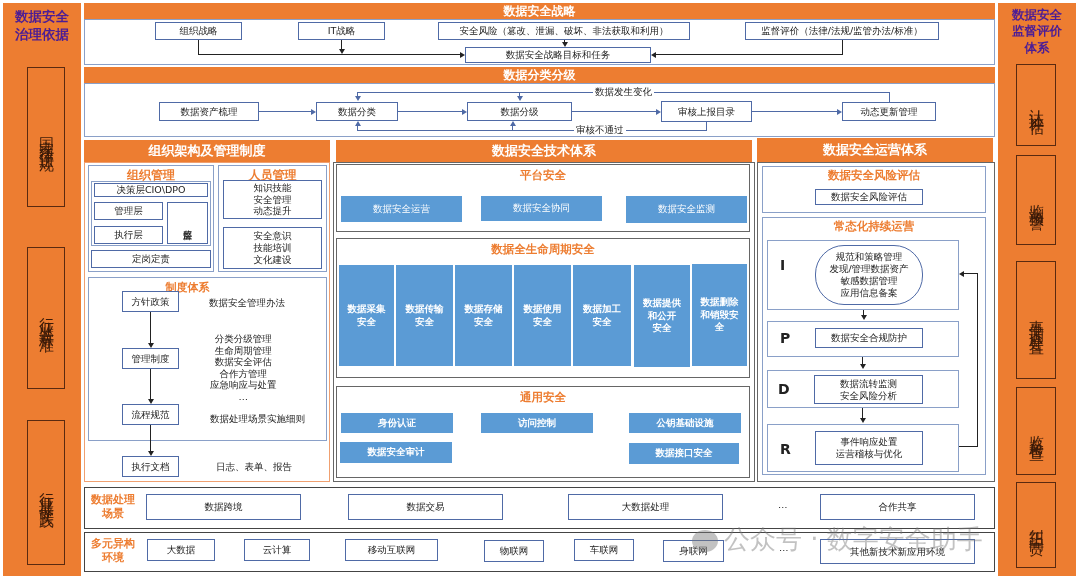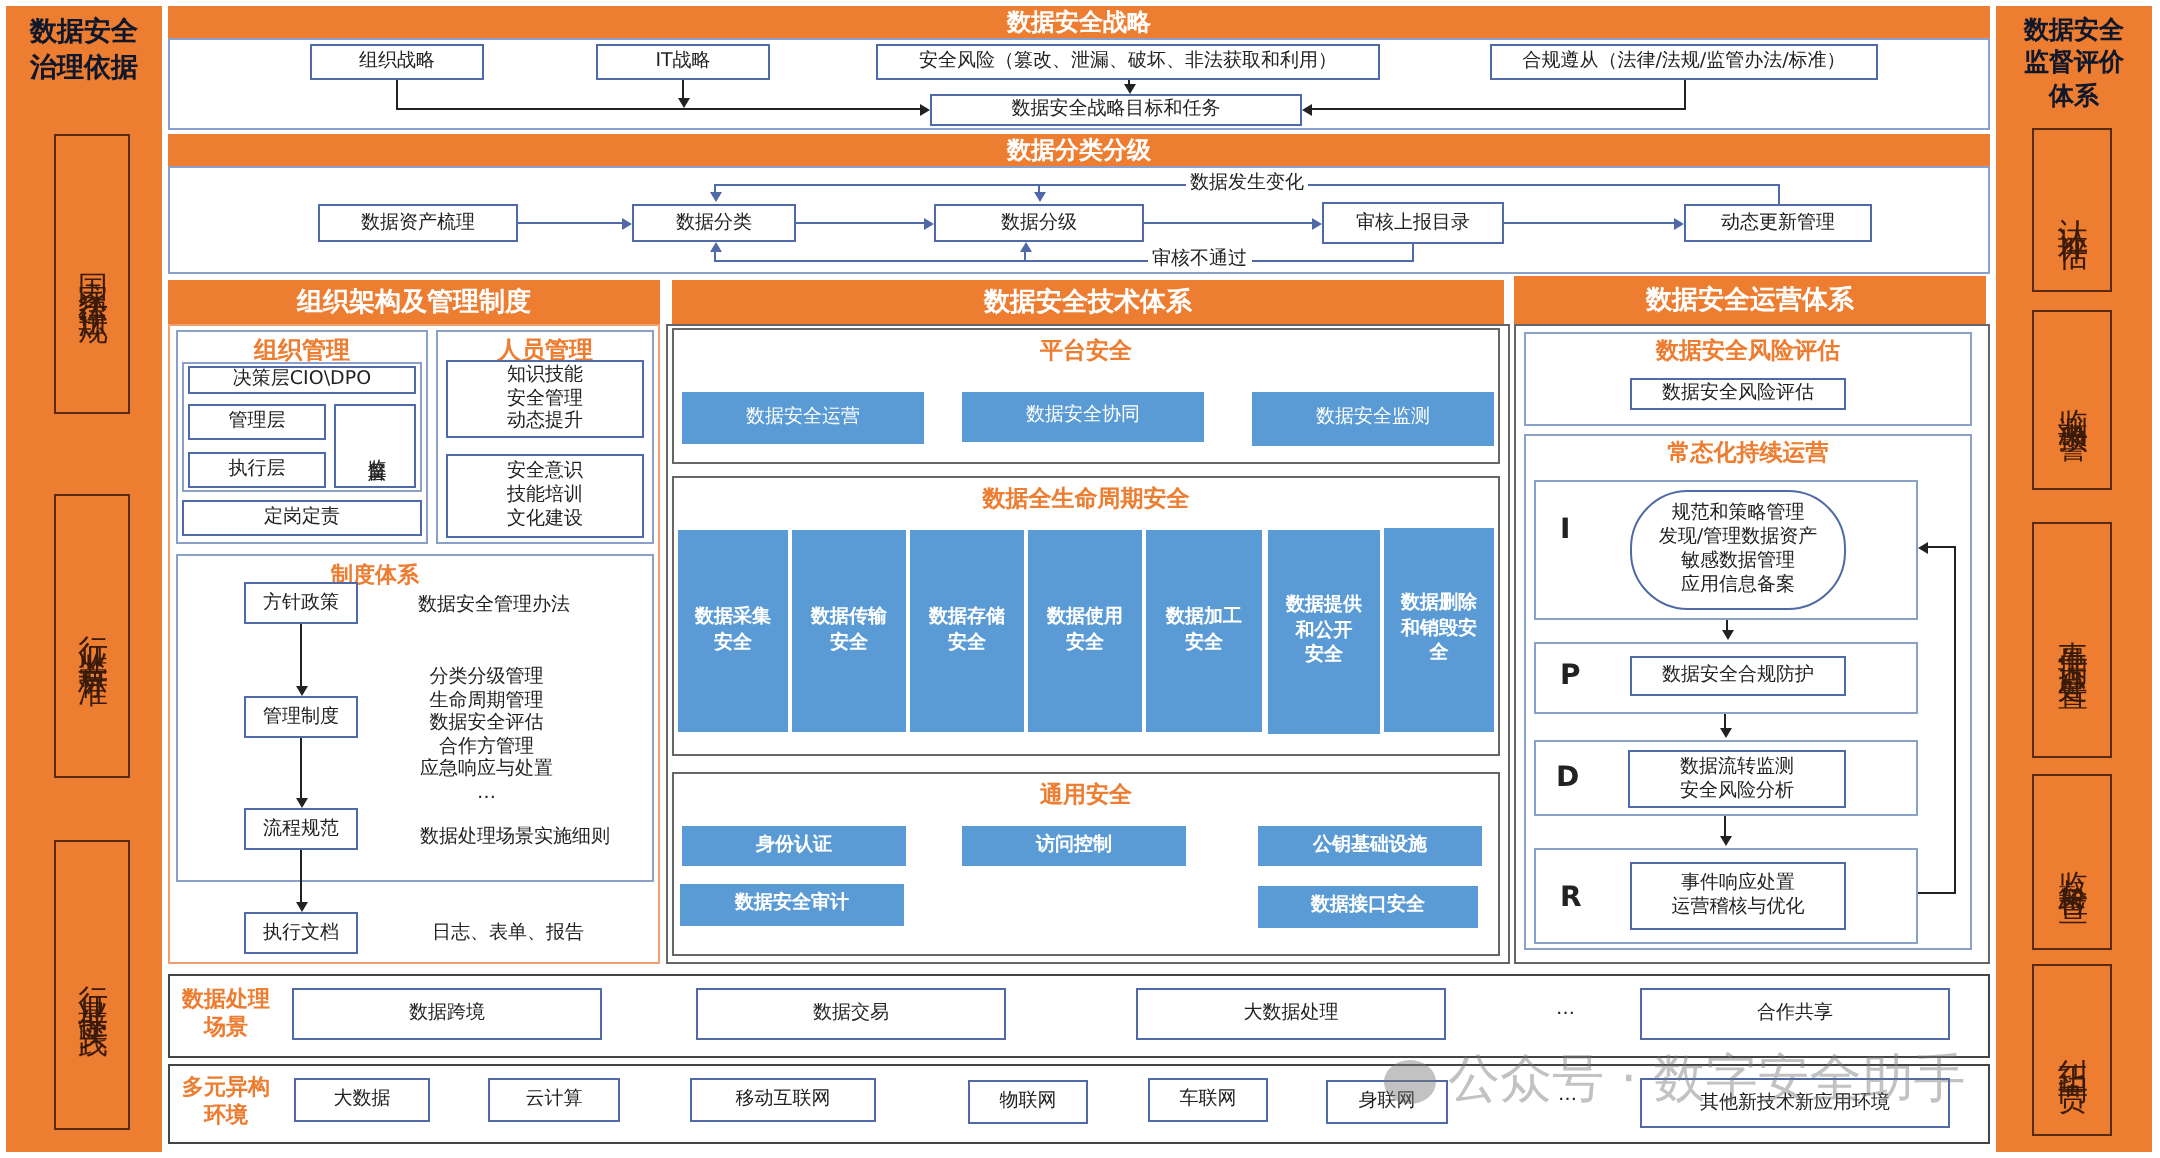--- a/index.html
+++ b/index.html
@@ -7,21 +7,21 @@
   body { position: relative; font-family: "DejaVu Sans", "Liberation Sans", sans-serif; color: #222; font-size: 10px; }
   .abs { position: absolute; }
   .orange { background: #ed7d31; }
   .hdr { color: #fff; font-weight: bold; text-align: center; font-size: 12px; display:flex; align-items:center; justify-content:center; }
   .box { position: absolute; border: 1.5px solid #4f6aa6; background: #fff; display:flex; align-items:center; justify-content:center; text-align:center; font-size: 9.5px; line-height: 1.25; color:#222; }
   .panel { position: absolute; border: 1.5px solid #666; background: #fff; }
   .lpanel { position: absolute; border: 1.5px solid #8aa0c8; background: #fff; }
   .otitle { color: #ed7d31; font-weight: bold; text-align: center; font-size: 11.5px; position:absolute; left:0; right:0; }
   .blue { position: absolute; background: #5b9bd5; color: #fff; display:flex; align-items:center; justify-content:center; text-align:center; font-size: 9.5px; line-height: 1.35; font-weight: bold; }
   .side { position: absolute; background: #ed7d31; }
-  .side-title { color:#0f172a; font-weight:bold; text-align:center; font-size: 13.5px; line-height: 1.35; position:absolute; left:0; right:0; }
+  .side-title { color:#4c1d95; font-weight:bold; text-align:center; font-size: 13.5px; line-height: 1.35; position:absolute; left:0; right:0; }
   .vbox { position:absolute; border: 1.5px solid #5a2a10; display:flex; align-items:center; justify-content:center; writing-mode: vertical-rl; text-orientation: upright; color:#3a1a08; font-size: 15px; letter-spacing: 4px; }
   .line { position:absolute; background:#222; }
   .bline { position:absolute; background:#4f6aa6; }
   .arr-down { position:absolute; width:0; height:0; border-left:3px solid transparent; border-right:3px solid transparent; border-top:5px solid #222; }
   .arr-right { position:absolute; width:0; height:0; border-top:3px solid transparent; border-bottom:3px solid transparent; border-left:5px solid #4f6aa6; }
   .arr-left-k { position:absolute; width:0; height:0; border-top:3px solid transparent; border-bottom:3px solid transparent; border-right:5px solid #222; }
   .arr-right-k { position:absolute; width:0; height:0; border-top:3px solid transparent; border-bottom:3px solid transparent; border-left:5px solid #222; }
   .arr-down-b { position:absolute; width:0; height:0; border-left:3px solid transparent; border-right:3px solid transparent; border-top:5px solid #4f6aa6; }
   .arr-up-b { position:absolute; width:0; height:0; border-left:3px solid transparent; border-right:3px solid transparent; border-bottom:5px solid #4f6aa6; }
   .txt { position:absolute; font-size: 9.5px; line-height: 1.25; color:#222; }
@@ -48,21 +48,21 @@
   <div class="vbox" style="left:18px; top:258px; width:40px; height:118px;">事件调查处置</div>
   <div class="vbox" style="left:18px; top:384px; width:40px; height:88px;">监督检查</div>
   <div class="vbox" style="left:18px; top:479px; width:40px; height:86px;">纠正问责</div>
 </div>
 
 <div class="abs orange hdr" style="left:84px; top:3px; width:911px; height:16px;">数据安全战略</div>
 <div class="panel" style="left:84px; top:19px; width:911px; height:46px; border-color:#8aa0c8;"></div>
 <div class="box" style="left:155px; top:22px; width:87px; height:18px;">组织战略</div>
 <div class="box" style="left:298px; top:22px; width:87px; height:18px;">IT战略</div>
 <div class="box" style="left:438px; top:22px; width:252px; height:18px;">安全风险（篡改、泄漏、破坏、非法获取和利用）</div>
-<div class="box" style="left:745px; top:22px; width:194px; height:18px;">合规遵从（法律/法规/监管办法/标准）</div>
+<div class="box" style="left:745px; top:22px; width:194px; height:18px;">监督评价（法律/法规/监管办法/标准）</div>
 <div class="box" style="left:465px; top:47px; width:186px; height:16px;">数据安全战略目标和任务</div>
 <div class="line" style="left:198px; top:40px; width:1.2px; height:14px;"></div>
 <div class="line" style="left:198px; top:54px; width:262px; height:1.2px;"></div>
 <div class="arr-right-k" style="left:460px; top:51.5px;"></div>
 <div class="line" style="left:341px; top:40px; width:1.2px; height:11px;"></div>
 <div class="arr-down" style="left:338.5px; top:49px;"></div>
 <div class="line" style="left:564px; top:40px; width:1.2px; height:3px;"></div>
 <div class="arr-down" style="left:561.5px; top:42px;"></div>
 <div class="line" style="left:842px; top:40px; width:1.2px; height:14px;"></div>
 <div class="line" style="left:656px; top:54px; width:187px; height:1.2px;"></div>

